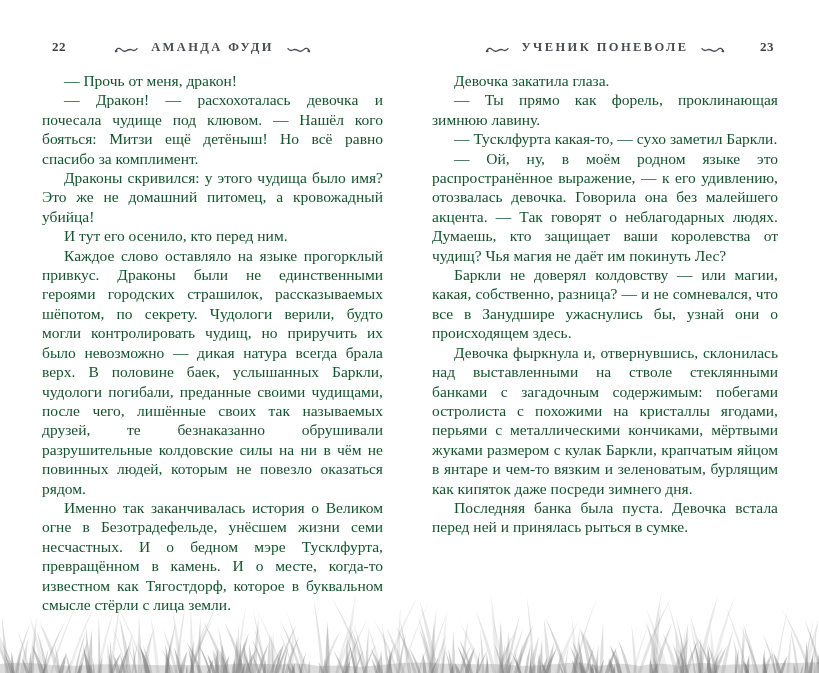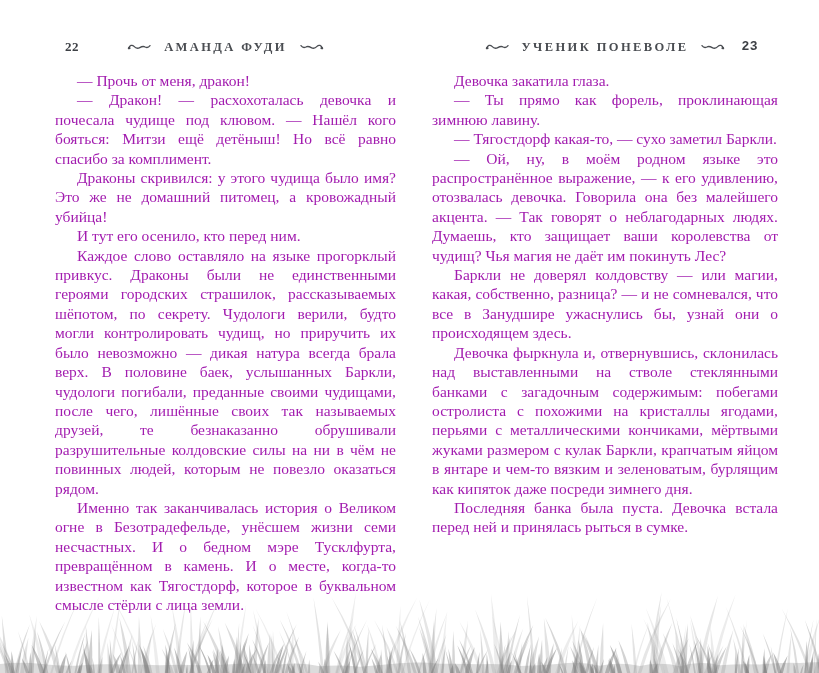--- a/index.html
+++ b/index.html
@@ -4,58 +4,58 @@
 <style>
   html, body { margin:0; padding:0; }
   body {
     width:819px; height:673px;
     background:#ffffff;
     position:relative;
     overflow:hidden;
     font-family:"Liberation Serif","DejaVu Serif",serif;
   }
   .page { position:absolute; top:0; }
-  .page.left  { left:55px;  width:341px; }
+  .page.left  { left:42px;  width:341px; }
   .page.right { left:432px; width:346px; }
 
   .page-header {
     position:relative;
     margin-top:39px;
     height:16px;
     display:flex;
     align-items:center;
     justify-content:center;
   }
   .running-head {
     display:inline-flex;
-    align-items:center;
+    align-items:flex-end;
     gap:13px;
     color:#4a4d52;
     font-size:12.5px;
     font-weight:bold;
     letter-spacing:2.4px;
     white-space:nowrap;
   }
   .page-num {
     position:absolute;
     top:0;
     color:#3e4146;
     font-size:13px;
     font-weight:bold;
     letter-spacing:0.5px;
   }
   .page-num.num-left  { left:10px; }
-  .page-num.num-right { right:20px;font-family:Liberation Mono, monospace; }
+  .page-num.num-right { right:4px; }
 
   .ornament { display:inline-block; }
   .ornament.flip { transform:scaleX(-1); }
 
   .page-body {
     margin-top:16px;
-    color:#a21caf;
+    color:#14532d;
     font-size:15.5px;
     line-height:19.4px;
     text-align:justify;
   }
   .page-body p.para {
     margin:0;
     text-indent:22px;
   }
 
   .grass-wrap {
@@ -106,21 +106,21 @@
         <svg class="ornament flip" width="24" height="10" viewBox="0 0 24 10">
           <ellipse cx="2.2" cy="6.2" rx="1.4" ry="1.1" fill="#4a4d52"></ellipse>
           <path d="M1.5,6.6 C2.6,3.2 5.2,2.4 7.0,4.4 C8.6,6.2 10.6,6.9 12.8,5.6 C14.7,4.5 16.5,4.1 18.2,5.0 C20.0,5.9 21.7,5.4 23.0,3.6" fill="none" stroke="#4a4d52" stroke-width="1.3" stroke-linecap="round"></path>
         </svg>
       </span>
       <span class="page-num num-right">23</span>
     </div>
     <div class="page-body">
         <p class="para">Девочка закатила глаза.</p>
         <p class="para">— Ты прямо как форель, проклинающая зимнюю лавину.</p>
-        <p class="para">— Тягостдорф какая-то, — сухо заметил Баркли.</p>
+        <p class="para">— Тусклфурта какая-то, — сухо заметил Баркли.</p>
         <p class="para">— Ой, ну, в моём родном языке это распространённое выражение, — к его удивлению, отозвалась девочка. Говорила она без малейшего акцента. — Так говорят о неблагодарных людях. Думаешь, кто защищает ваши королевства от чудищ? Чья магия не даёт им покинуть Лес?</p>
         <p class="para">Баркли не доверял колдовству — или магии, какая, собственно, разница? — и не сомневался, что все в Занудшире ужаснулись бы, узнай они о происходящем здесь.</p>
         <p class="para">Девочка фыркнула и, отвернувшись, склонилась над выставленными на стволе стеклянными банками с загадочным содержимым: побегами остролиста с похожими на кристаллы ягодами, перьями с металлическими кончиками, мёртвыми жуками размером с кулак Баркли, крапчатым яйцом в янтаре и чем-то вязким и зеленоватым, бурлящим как кипяток даже посреди зимнего дня.</p>
         <p class="para">Последняя банка была пуста. Девочка встала перед ней и принялась рыться в сумке.</p>
       </div>
   </div>
 
   <svg class="grass-wrap" width="819" height="95" viewBox="0 0 819 95">
       <path d="M0,95 L0,86 Q 20,83.47529466077685 40,85.75995700526983 Q 60,88.48377593792975 80,87.57499528862536 Q 100,85.44619692489505 120,86.52418358810246 Q 140,86.21250119060278 160,87.194345488213 Q 180,86.35203974507749 200,87.17449412681162 Q 220,87.28435005806386 240,85.76277503557503 Q 260,85.64102961495519 280,86.58054422400892 Q 300,83.62000530771911 320,88.1925467774272 Q 340,86.5217360202223 360,88.71158219128847 Q 380,87.04784630797803 400,85.34199118893594 Q 420,83.59337638691068 440,85.8355064149946 Q 460,85.61620335653424 480,86.16170878522098 Q 500,85.29462030902505 520,87.92650111205876 Q 540,87.8131849821657 560,85.76422854047269 Q 580,82.97951396554708 600,87.69616165943444 Q 620,83.45910795032978 640,87.97799287550151 Q 660,83.60761172138155 680,88.21069993916899 Q 700,82.27384166233242 720,87.25701348204166 Q 740,85.4879802595824 760,86.54776195809245 Q 780,84.18458103388548 800,85.04222949314862 Q 820,83.13998045958579 840,86.01019329018891 L819,95 Z" fill="#9a9a9a" opacity="0.35"></path>
       <path d="M 263.14168856982144,95 Q 259.02564248193875,63.46524792723358 252.98107985574433,31.930495854467154 Q 262.22468841311405,63.46524792723358 266.34073450099675,95 Z" fill="#8f8f8f" opacity="0.20"></path>

